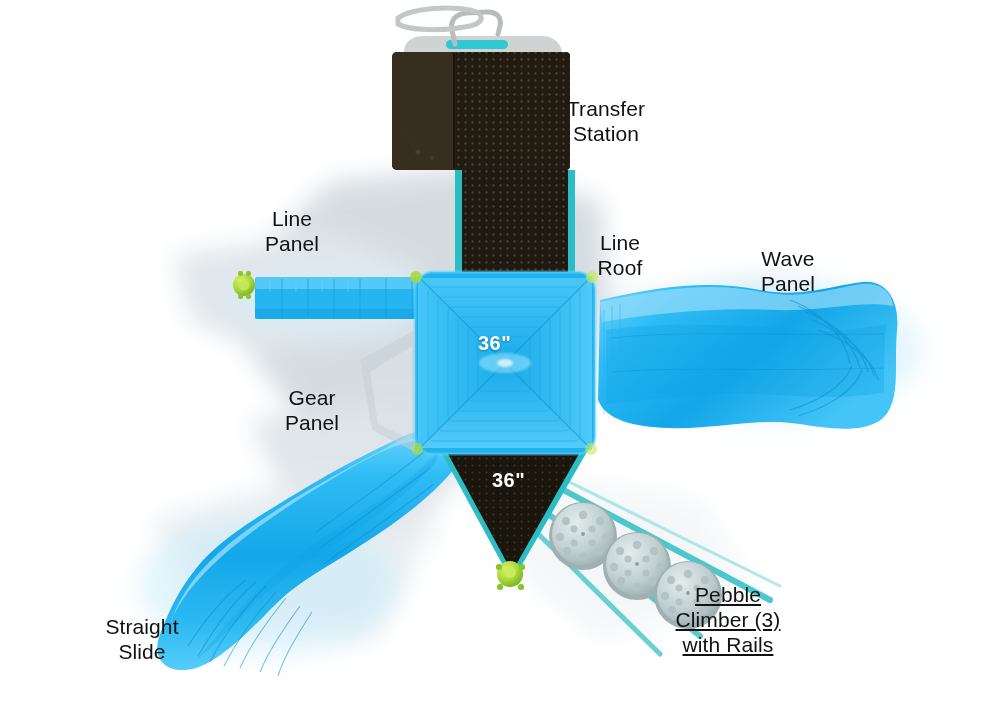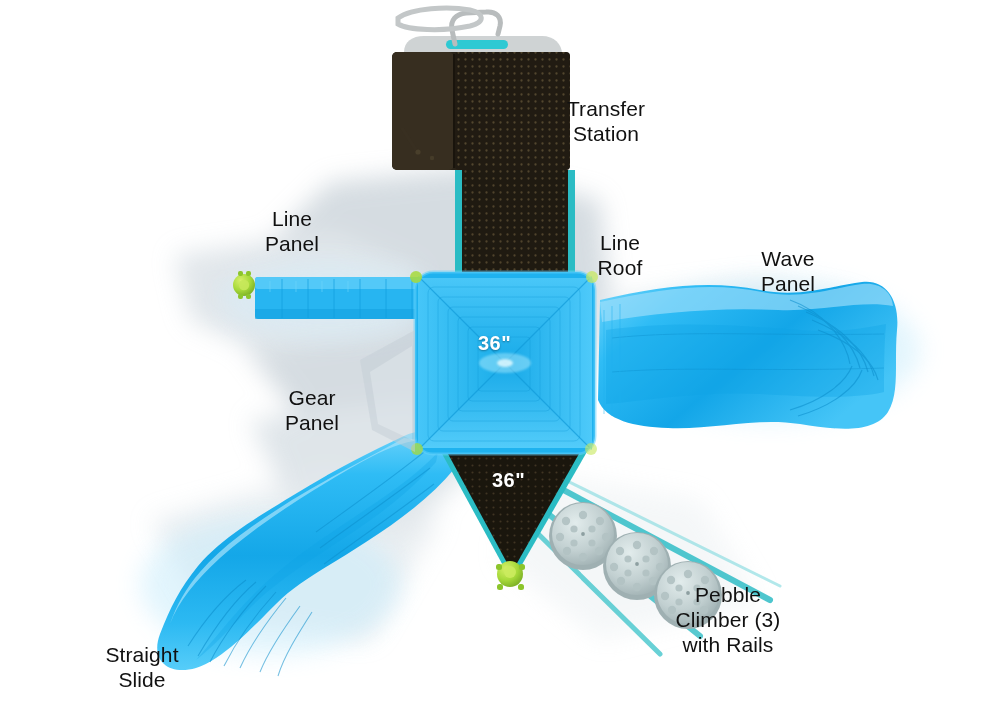--- a/index.html
+++ b/index.html
@@ -381,24 +381,24 @@
 
   <div class="label" style="left:565px; top:230px; width:110px;">Line
 Roof</div>
 
   <div class="label" style="left:726px; top:246px; width:124px;">Wave
 Panel</div>
 
   <div class="label" style="left:248px; top:385px; width:128px;">Gear
 Panel</div>
 
-  <div class="label" style="left:640px; top:582px; width:176px;">Pebble
+  <div class="label" style="left:640px; top:582px; width:176px;text-decoration:underline;">Pebble
 Climber (3)
 with Rails</div>
 
-  <div class="label" style="left:72px; top:614px; width:140px;margin-top:28px;">Straight
+  <div class="label" style="left:72px; top:614px; width:140px;">Straight
 Slide</div>
 
   <div class="dim" style="left:478px; top:332px;">36"</div>
 
   <div class="dim" style="left:492px; top:469px;">36"</div>
 
 </div>
 
 </body></html>

